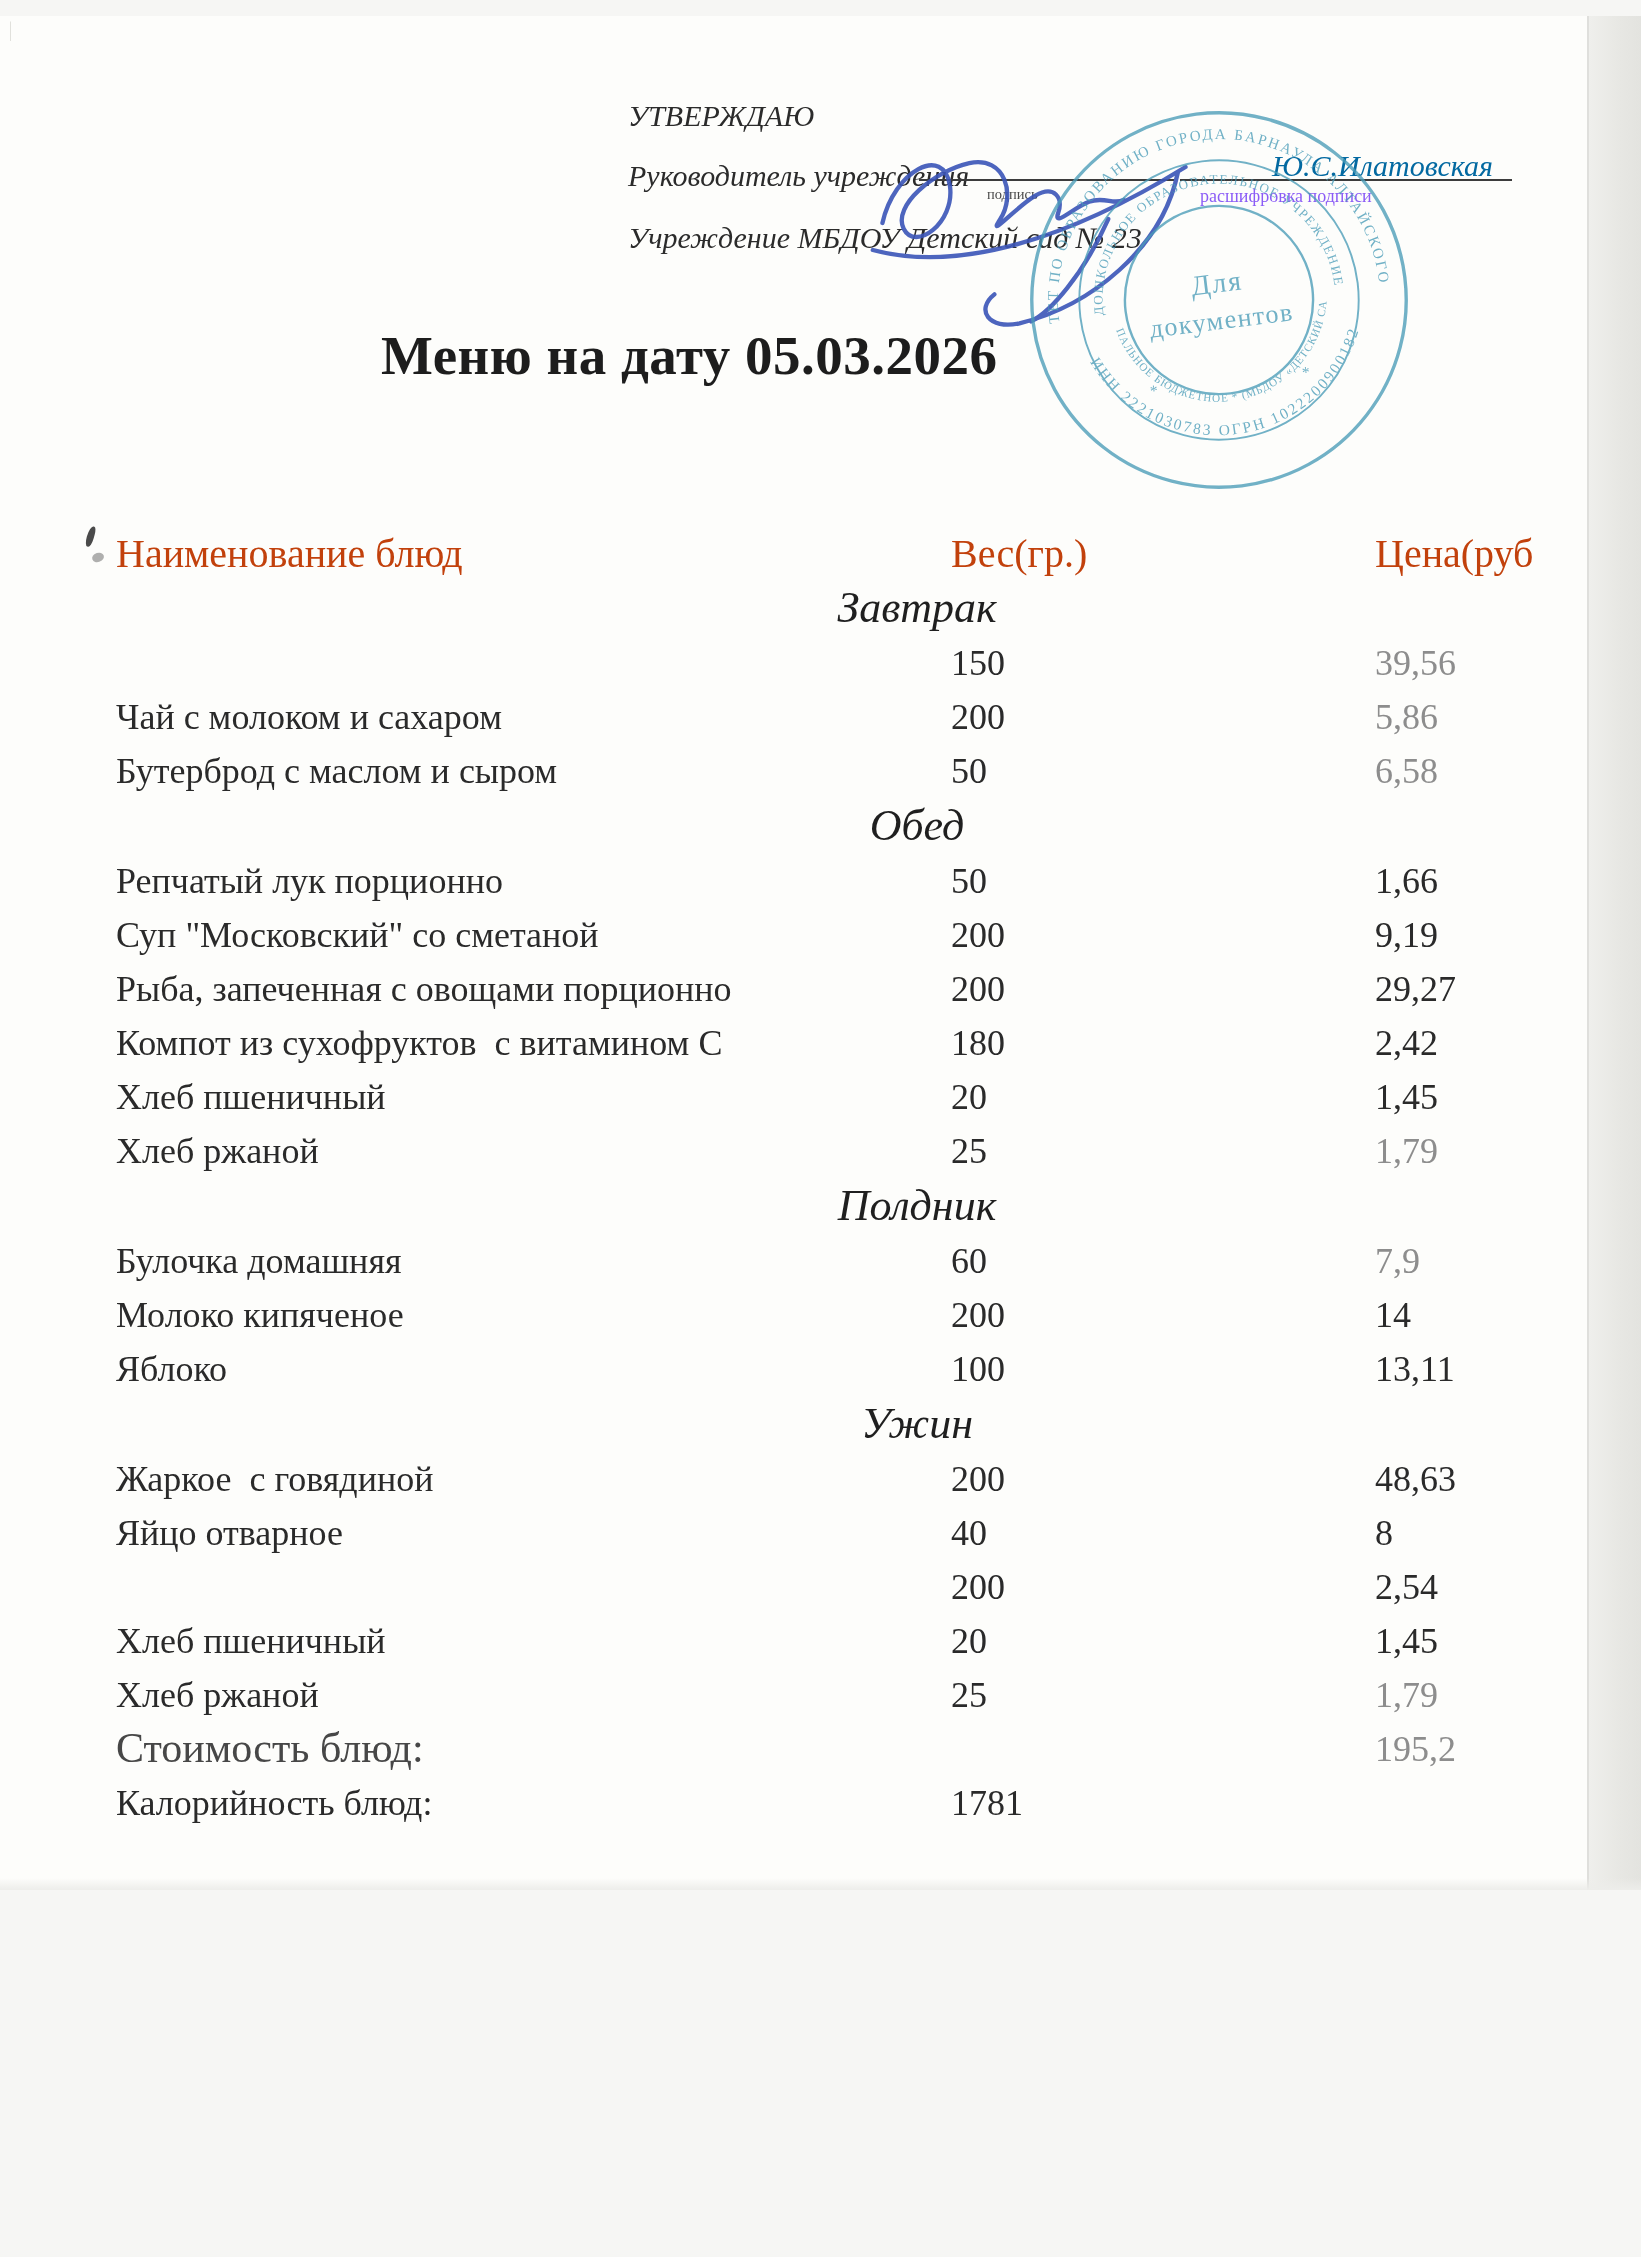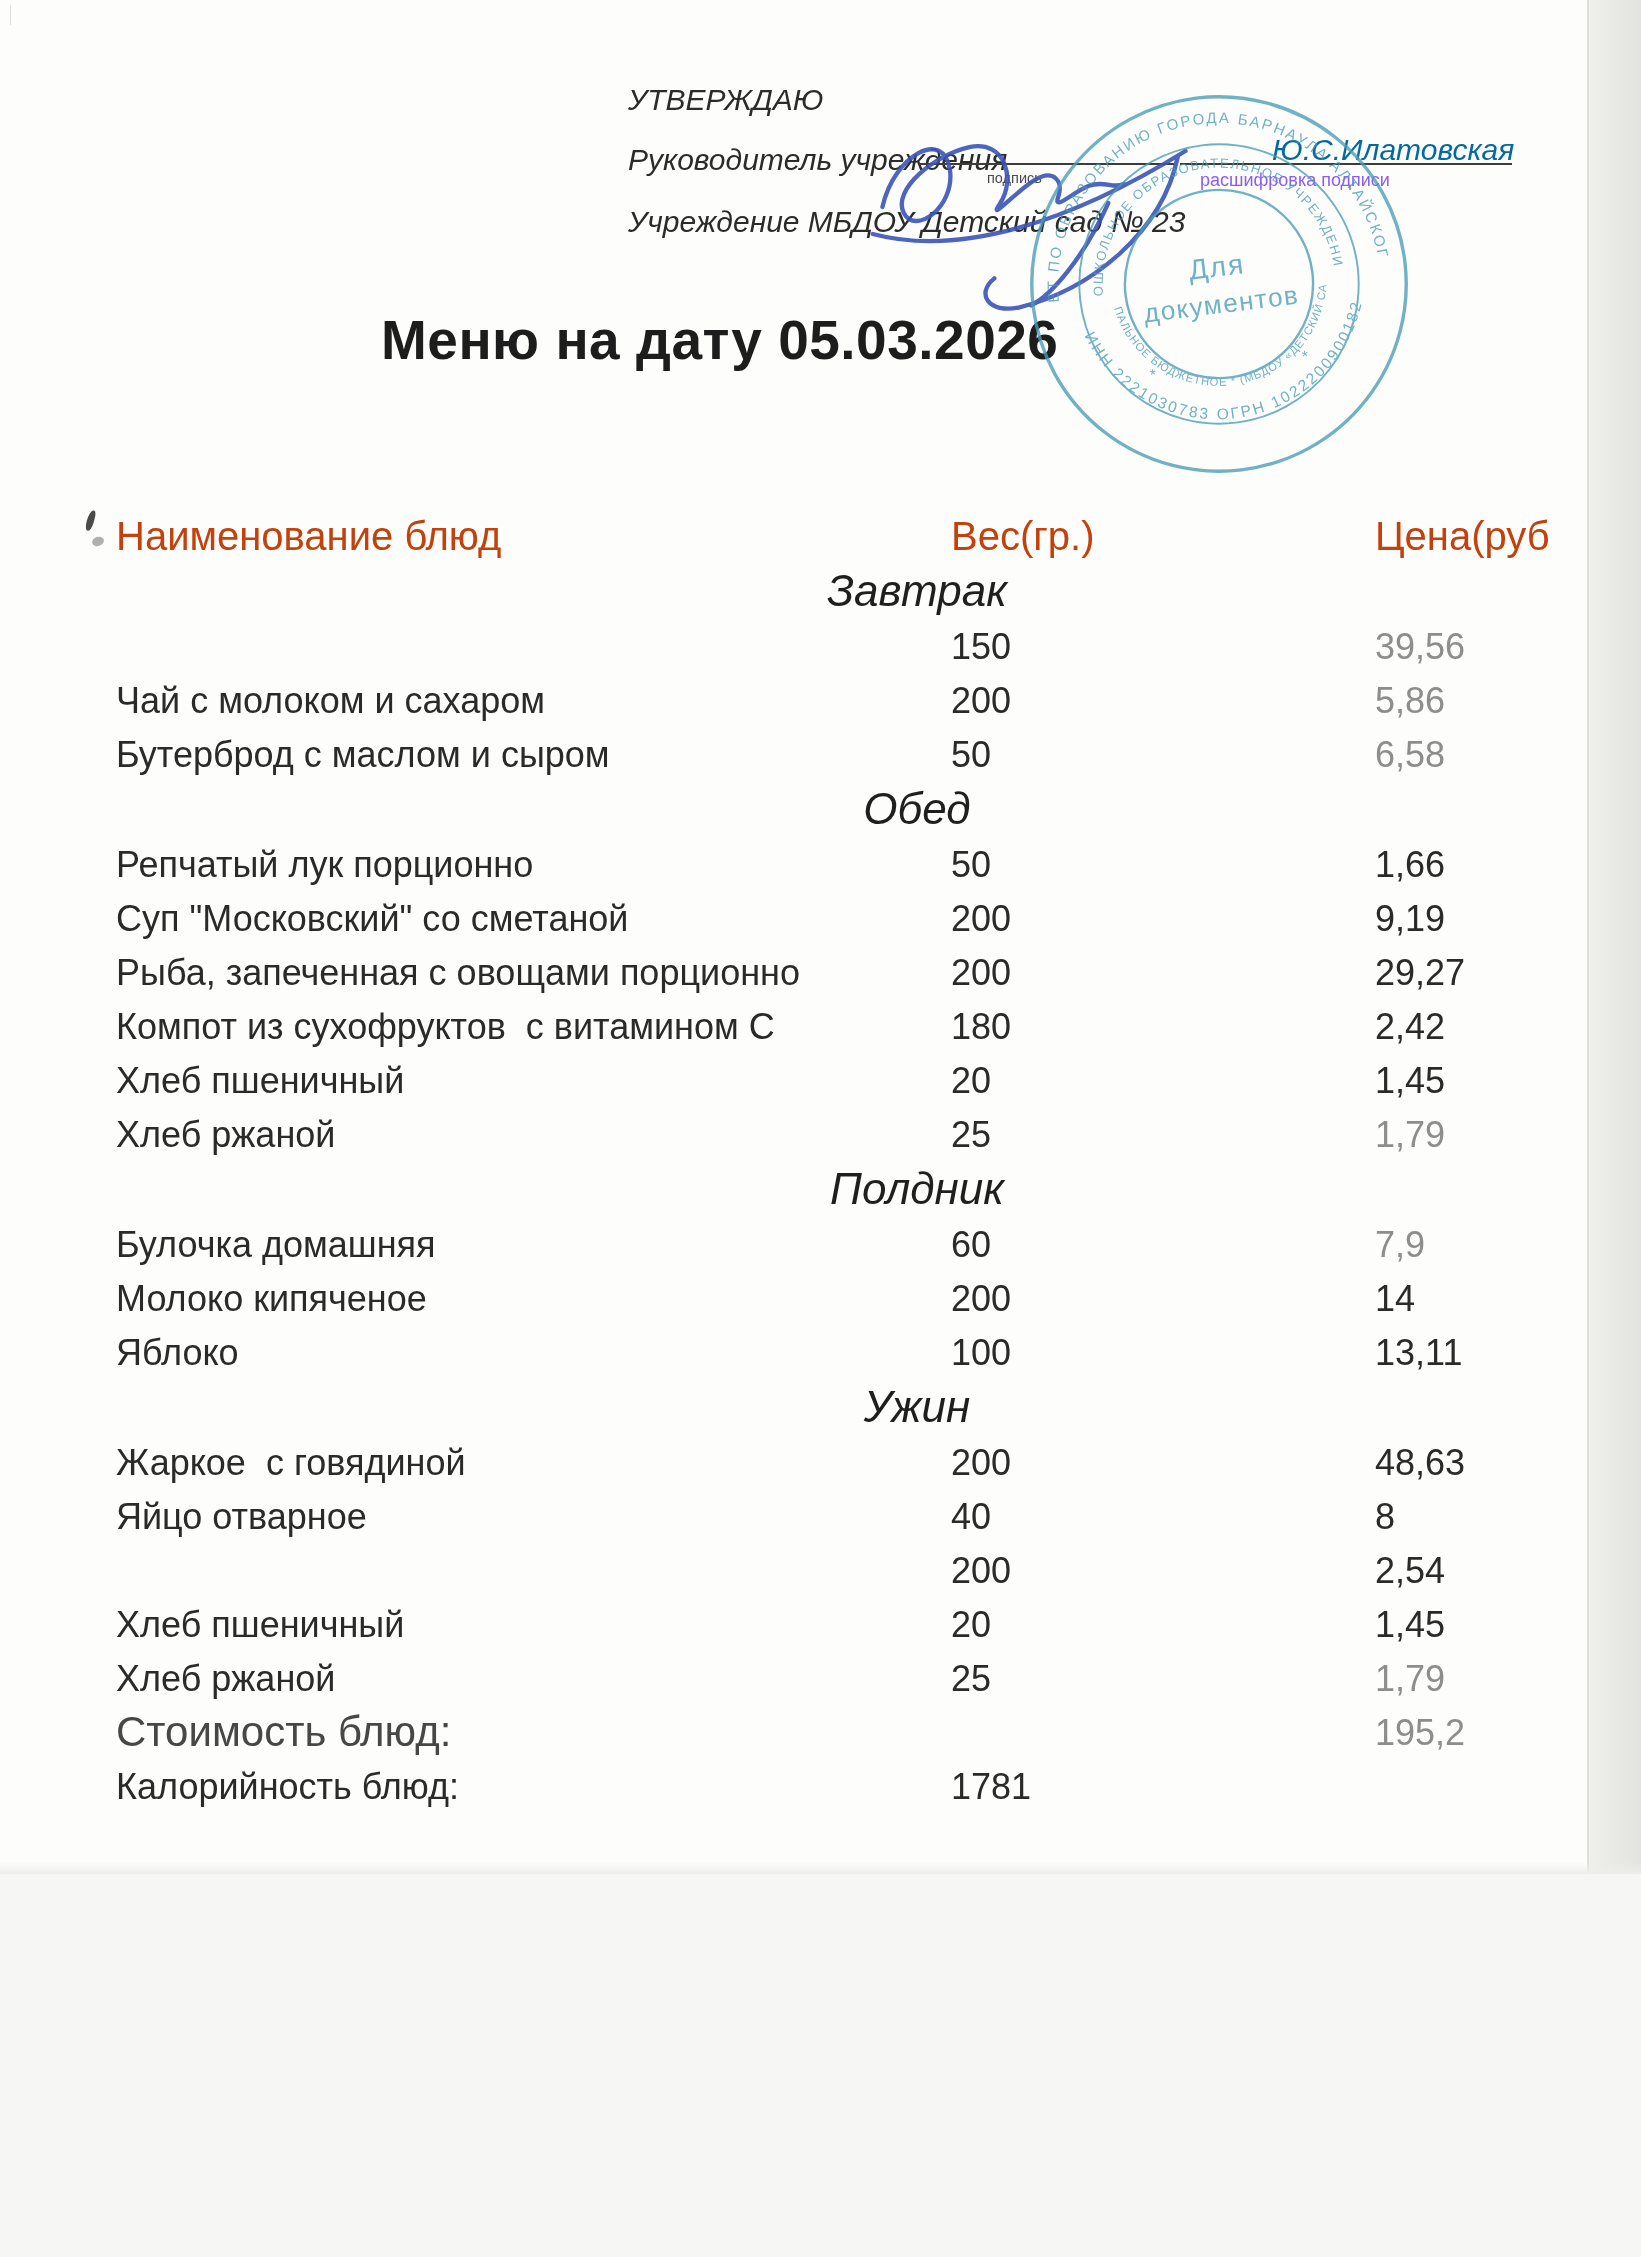--- a/index.html
+++ b/index.html
@@ -1,19 +1,19 @@
 <!DOCTYPE html>
 <html><head>
 <meta charset="utf-8">
 <style>
   html,body{margin:0;padding:0;background:#f6f6f4;}
   .page{
-    position:relative;width:1641px;height:1874px;margin:0 auto;
+    position:relative;width:1641px;height:1874px;margin:16px auto;
     background:#fdfdfb;overflow:hidden;
-    font-family:Liberation Sans, sans-serif;color:#242424;
+    font-family:Liberation Serif, serif;color:#242424;
   }
   
   .edge-right-line{position:absolute;left:1587px;top:0;width:1.9px;height:100%;background:#cfcfcb;opacity:.65;}
   .edge-right{position:absolute;left:1589px;top:0;width:52px;height:100%;
     background:linear-gradient(to right,#efefec 0%,#e7e7e3 60%,#e3e3df 100%);}
   .edge-bottom{position:absolute;left:0;bottom:0;width:100%;height:11.6px;
     background:linear-gradient(to bottom,rgba(0,0,0,0),#ededea);}
   .corner-mark{position:absolute;left:9.7px;top:4.8px;width:29px;height:19.3px;
     border-left:1.9px solid #d9d9d5;border-top:1.9px solid #dedeea00;opacity:.8;}
   .ink-mark{position:absolute;left:87px;top:510px;width:6.8px;height:21px;background:#4a4a4a;

